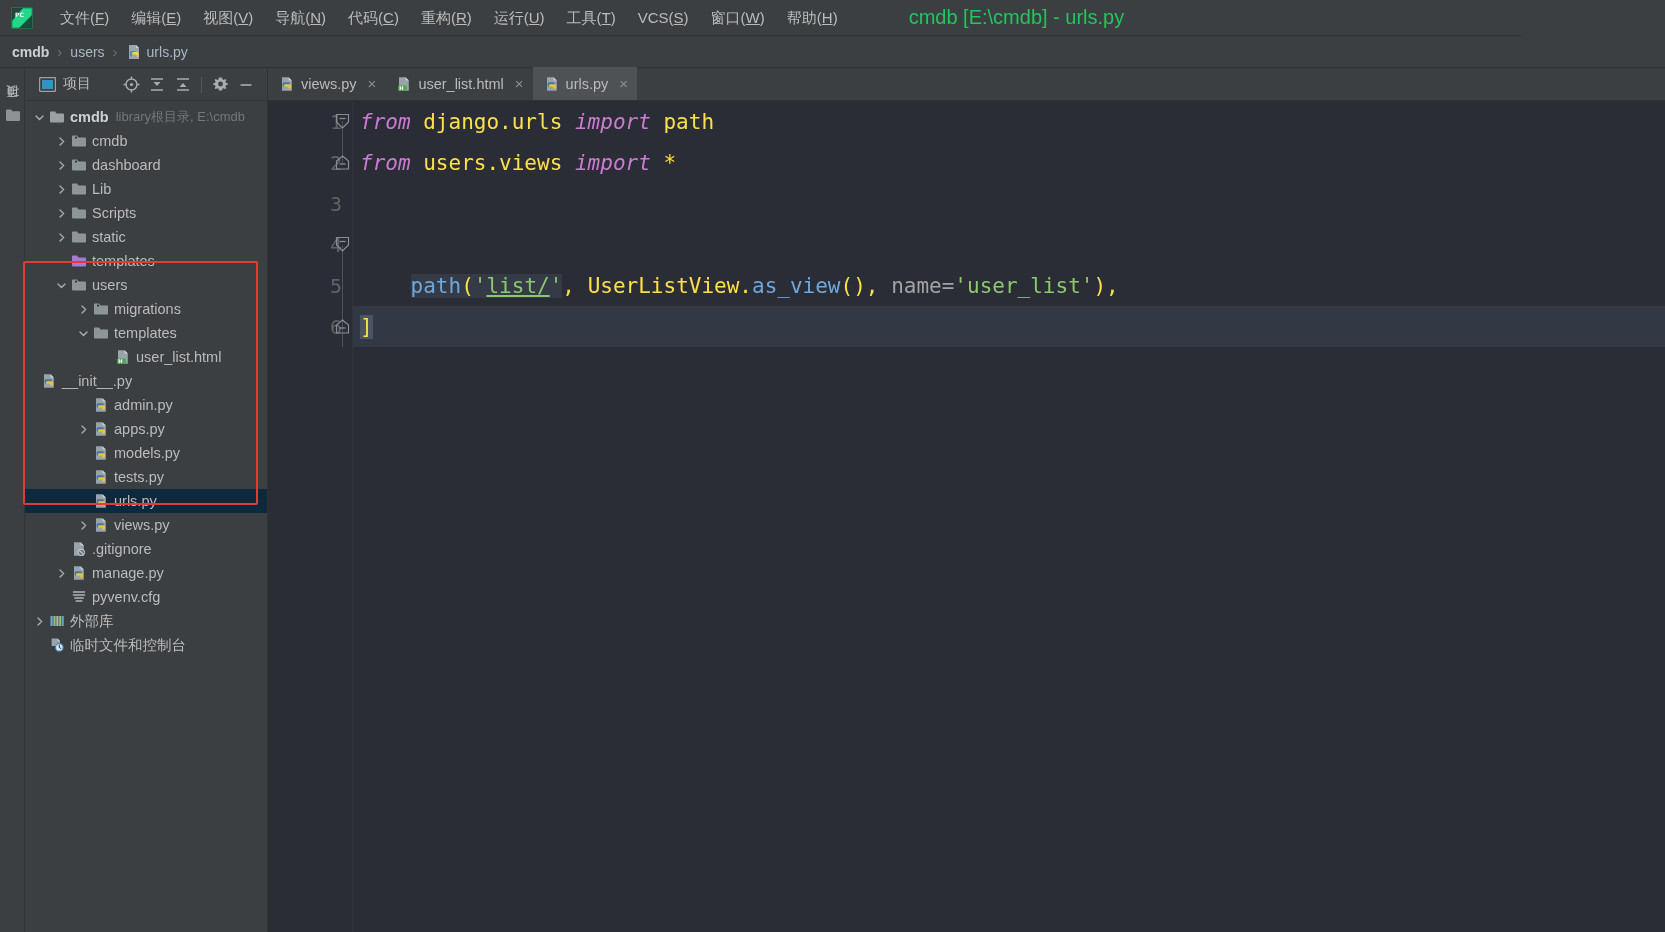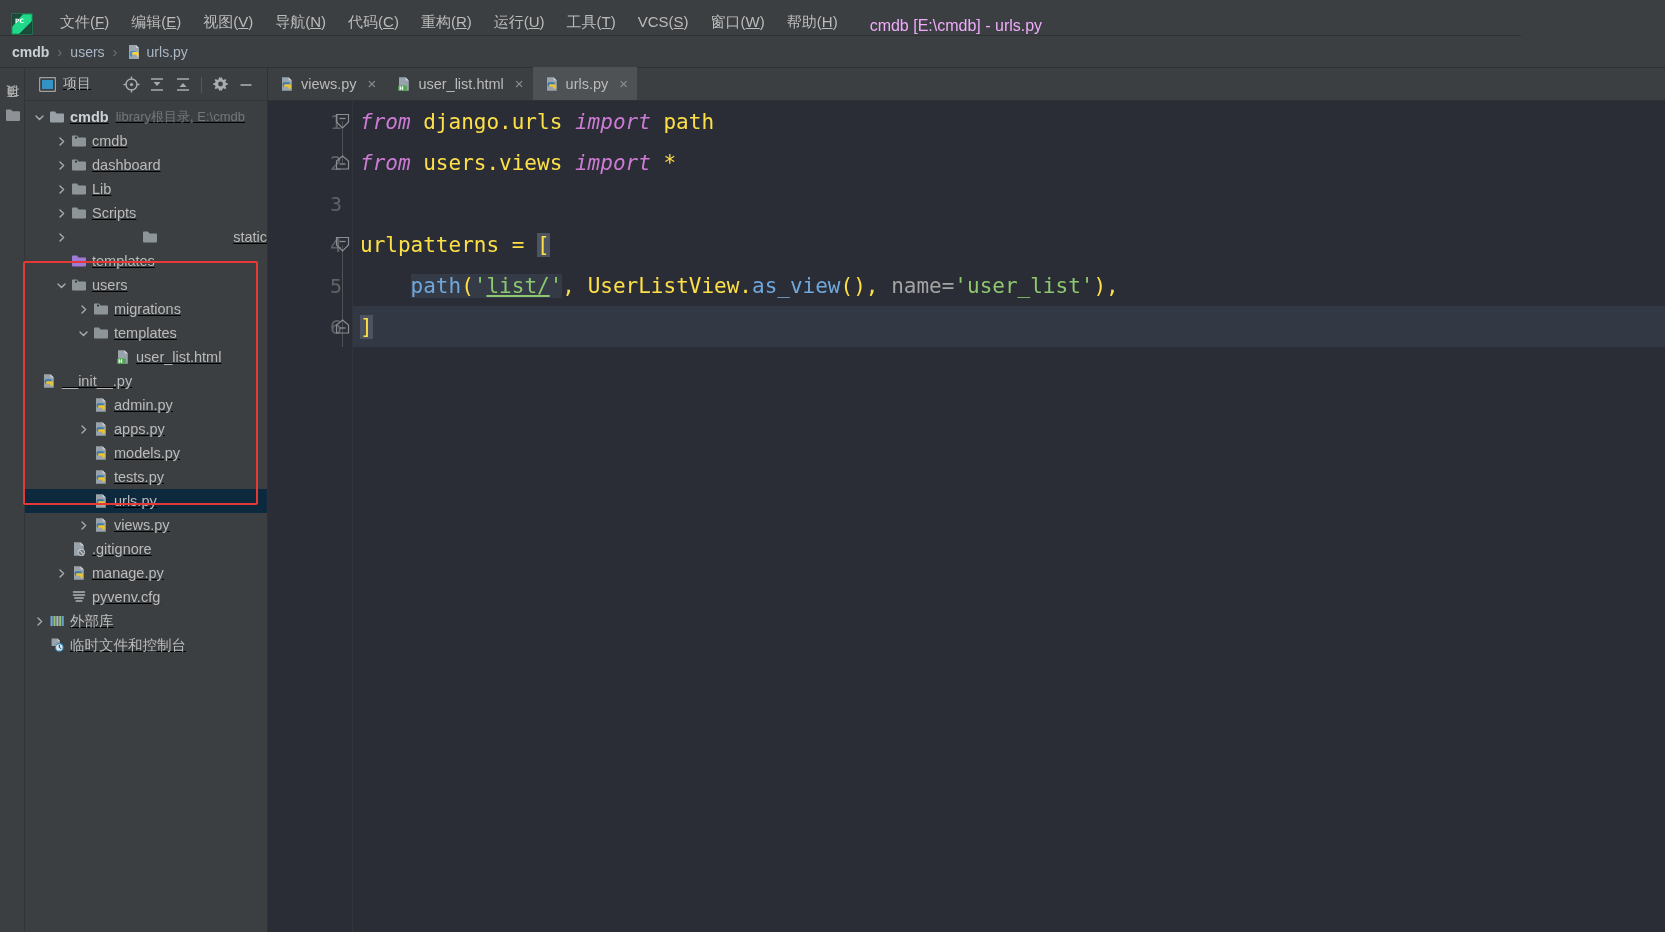--- a/index.html
+++ b/index.html
@@ -10,34 +10,34 @@
     background: #3C3F41;
     font-family: "Liberation Sans", sans-serif;
     -webkit-font-smoothing: antialiased;
   }
   #app { position: relative; width: 1665px; height: 932px; }
 
   
   .menubar {
     position: absolute; left: 0; top: 0; width: 1521px; height: 36px;
     background: #3C3F41;
-    display: flex; align-items: flex-end;
+    display: flex; align-items: center;
     border-bottom: 1px solid #2F3133;
   }
   .app-logo {
     width: 22px; height: 22px; margin-left: 11px; margin-right: 16px;
     position: relative; flex: none;
   }
   .menu-item {
     color: #BBBBBB; font-size: 15px; padding: 3px 11px;
     white-space: nowrap; line-height: 20px;
   }
   .menu-item u { text-decoration: underline; }
   .win-title {
-    color: #f0abfc; font-size: 16px; margin-left: 21px; white-space: nowrap;
+    color: #22c55e; font-size: 20px; margin-left: 60px; white-space: nowrap;
   }
 
   
   .breadcrumb {
     position: absolute; left: 0; top: 36px; width: 1665px; height: 32px;
     background: #3C3F41; display: flex; align-items: center;
     padding-left: 12px; border-bottom: 1px solid #2F3133;
   }
   .crumb { color: #A9B7C6; font-size: 14px; display: flex; align-items: center; }
   .crumb.bold { font-weight: bold; color: #C9D0D6; }
@@ -57,21 +57,21 @@
     writing-mode: vertical-rl; transform: rotate(180deg);
     white-space: nowrap; letter-spacing: 0px;
   }
   .vtab-struct {
     position: absolute; left: 5px; top: 40px; width: 16px; height: 14px;
   }
 
   
   .project-panel {
     position: absolute; left: 25px; top: 68px; width: 243px; height: 864px;
-    background: #3C3F41; border-right: 1px solid #2F3133; text-decoration: underline;
+    background: #3C3F41; border-right: 1px solid #2F3133;
   }
   .panel-header {
     position: relative; height: 33px; display: flex; align-items: center;
     padding-left: 14px; border-bottom: 1px solid #34363A;
   }
   .panel-title { color: #BBBBBB; font-size: 14px; margin-left: 7px; }
   .panel-tools {
     position: absolute; right: 8px; top: 0; height: 33px;
     display: flex; align-items: center; gap: 0px;
   }
@@ -313,21 +313,21 @@
         </div>
         <div class="node" style="padding-left: 30px;">
           <span class="arrow"><svg width="13" height="13" viewBox="0 0 13 13">
               <path d="M5 3 L8.6 6.5 L5 10" fill="none" stroke="#A5AAAE" stroke-width="1.4" stroke-linecap="round" stroke-linejoin="round"></path>
             </svg></span>
           <span class="node-icon"><svg width="16" height="16" viewBox="0 0 16 16">
               <path d="M1 3.6A1 1 0 0 1 2 2.6h4l1.5 1.8H14a1 1 0 0 1 1 1V12.4a1 1 0 0 1-1 1H2a1 1 0 0 1-1-1Z" fill="#8E9599"></path>
             </svg></span>
           <span class="node-label">Scripts</span>
         </div>
-        <div class="node" style="padding-left: 30px; justify-content: space-between;">
+        <div class="node" style="padding-left: 30px;">
           <span class="arrow"><svg width="13" height="13" viewBox="0 0 13 13">
               <path d="M5 3 L8.6 6.5 L5 10" fill="none" stroke="#A5AAAE" stroke-width="1.4" stroke-linecap="round" stroke-linejoin="round"></path>
             </svg></span>
           <span class="node-icon"><svg width="16" height="16" viewBox="0 0 16 16">
               <path d="M1 3.6A1 1 0 0 1 2 2.6h4l1.5 1.8H14a1 1 0 0 1 1 1V12.4a1 1 0 0 1-1 1H2a1 1 0 0 1-1-1Z" fill="#8E9599"></path>
             </svg></span>
           <span class="node-label">static</span>
         </div>
         <div class="node" style="padding-left: 30px;">
           <span class="arrow none"></span>
@@ -585,23 +585,20 @@
     <div class="code-area">
 
       <div class="codetext" style="top:0px; left:8px;">
         <span class="kw">from</span><span class="plain"> django.urls </span><span class="kw">import</span><span class="plain"> path</span>
       </div>
 
       <div class="codetext" style="top:41px; left:8px;">
         <span class="kw">from</span><span class="plain"> users.views </span><span class="kw">import</span><span class="plain"> *</span>
       </div>
 
-      <div class="codetext" style="top:123px; left:8px;">
-        <span class="plain">urlpatterns = </span><span class="plain brmatch">[</span>
-      </div>
 
       <div class="codetext" style="top:164px; left:8px;">
         <span class="plain">    </span><span class="fn strhl">path</span><span class="plain strhl">(</span><span class="str strhl">'</span><span class="str strhl under">list/</span><span class="str strhl">'</span><span class="plain">, </span><span class="plain">UserListView</span><span class="plain">.</span><span class="fn">as_view</span><span class="plain">()</span><span class="plain">, </span><span class="orange">name</span><span class="orange">=</span><span class="str">'user_list'</span><span class="plain">),</span>
       </div>
 
       <div class="codetext" style="top:205px; left:8px;">
         <span class="plain brmatch">]</span>
       </div>
     </div>
   </div>

